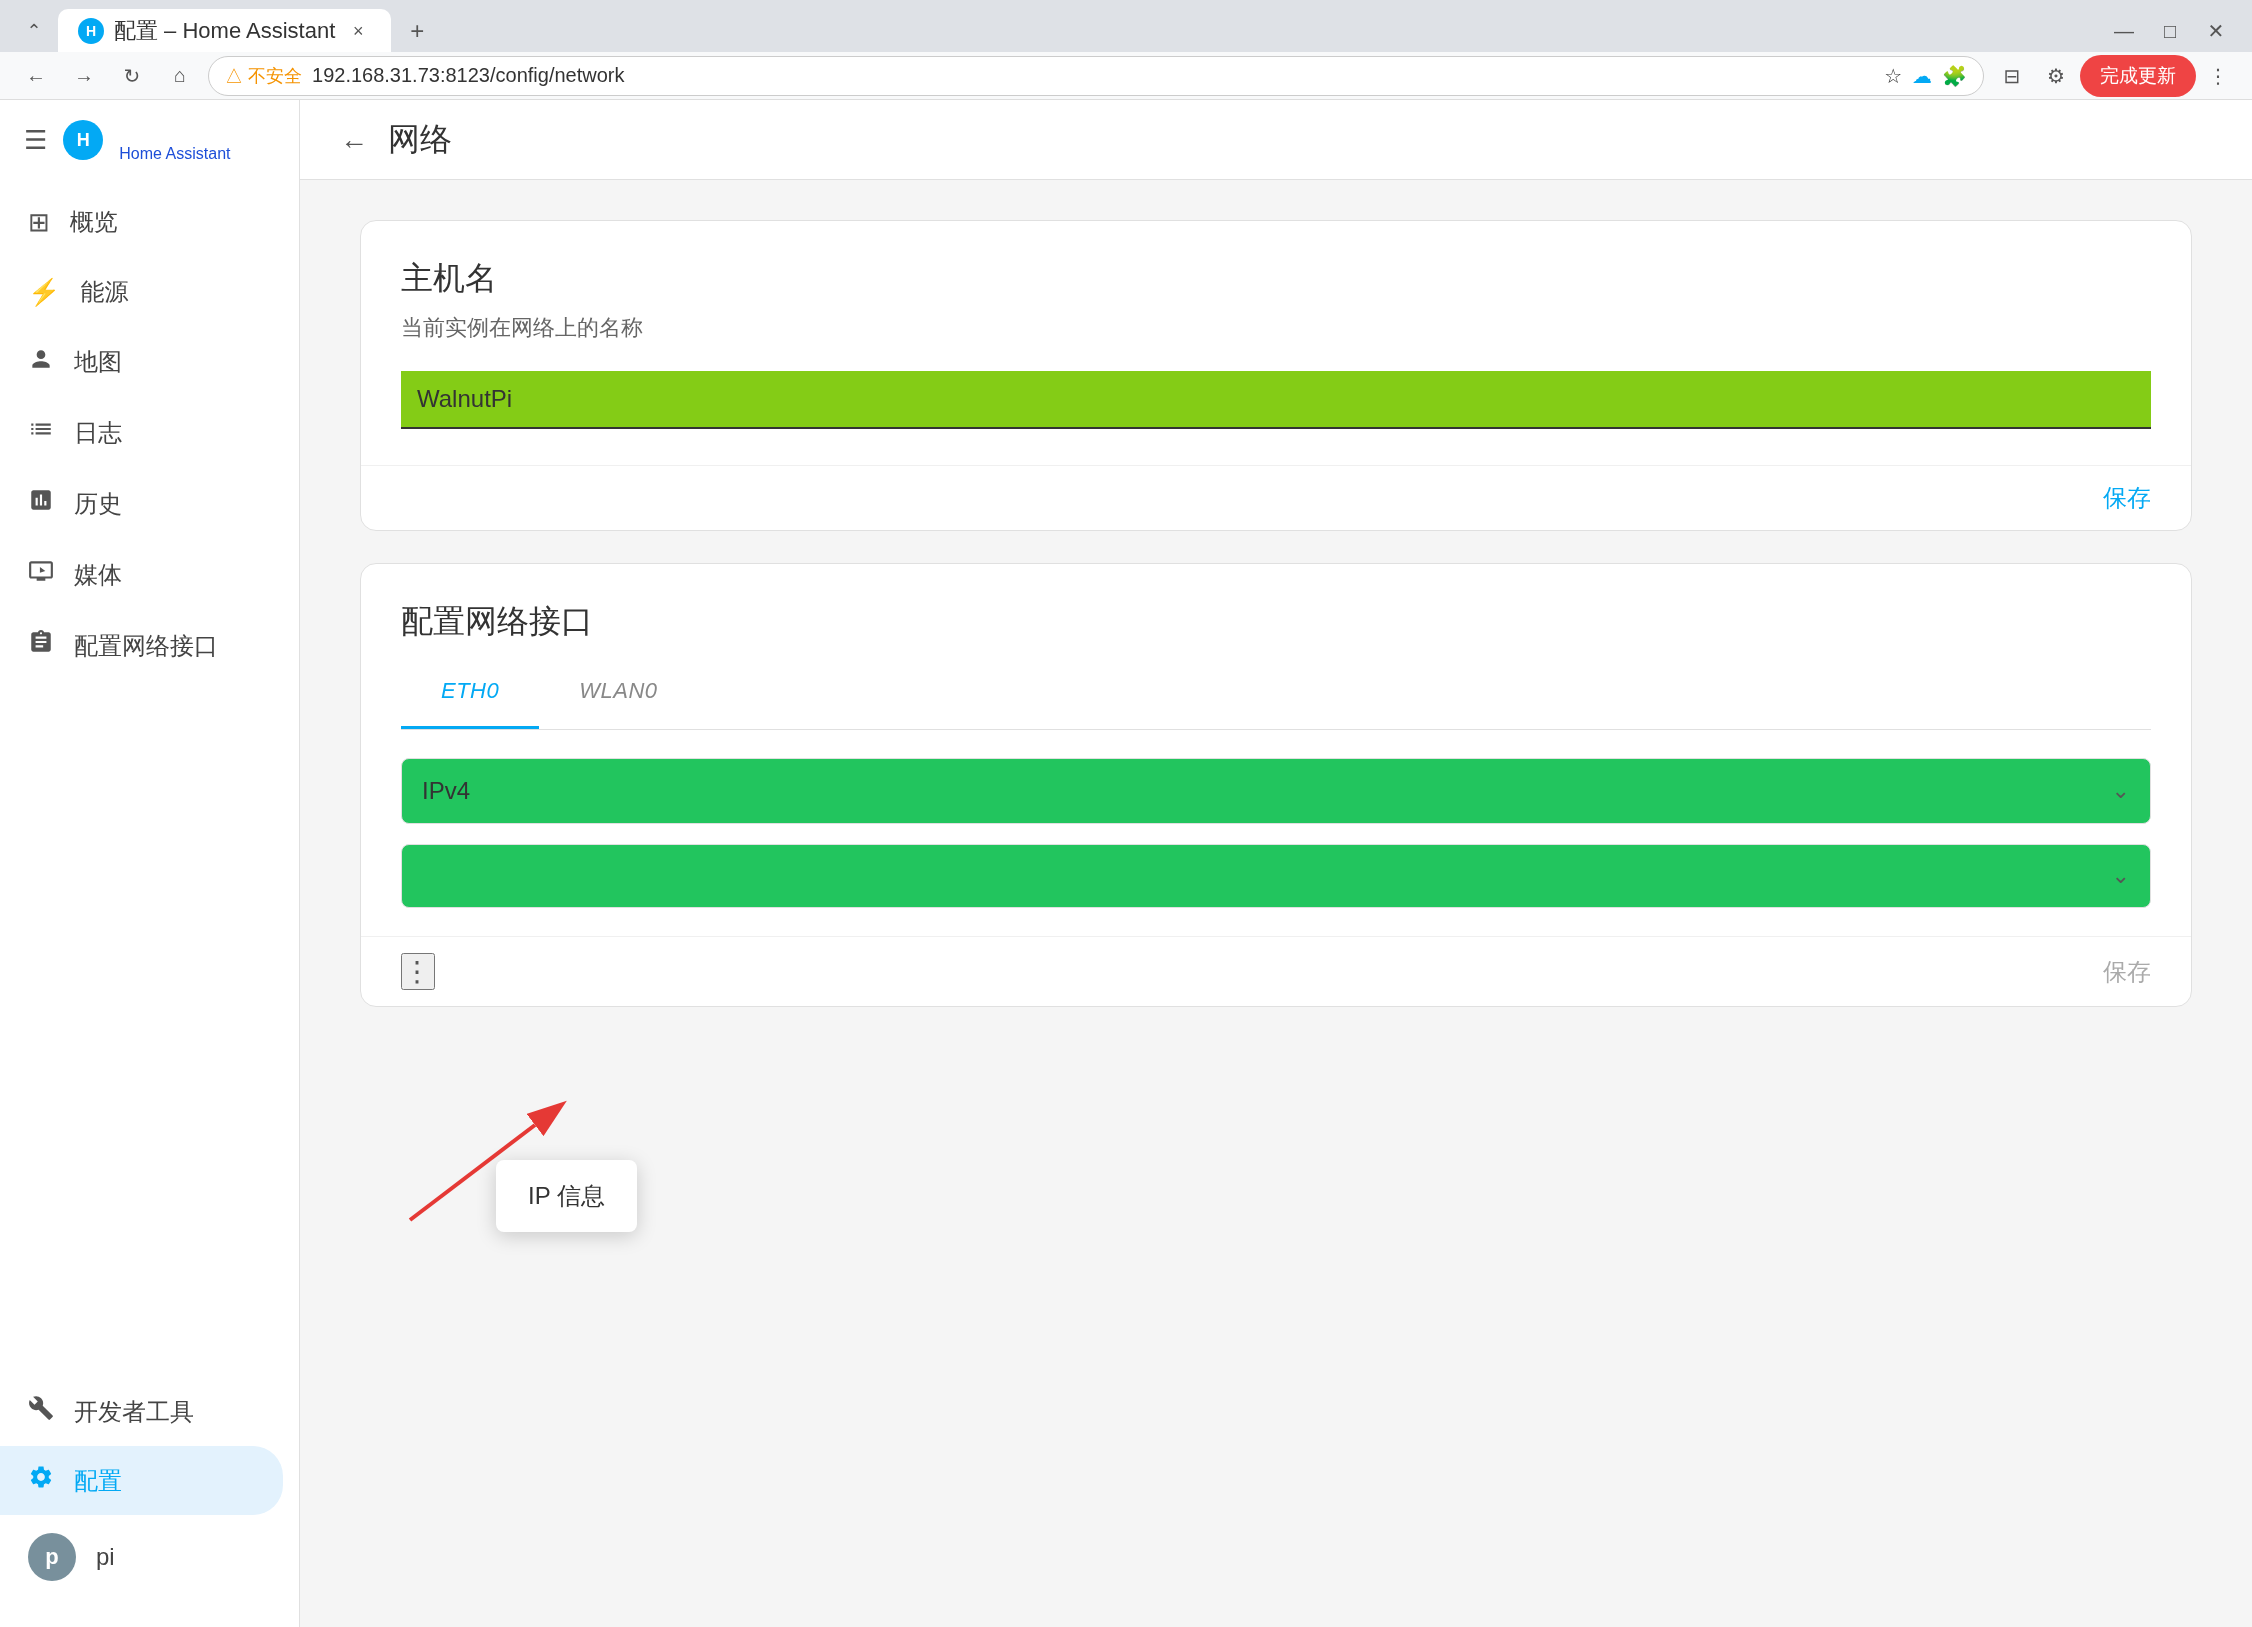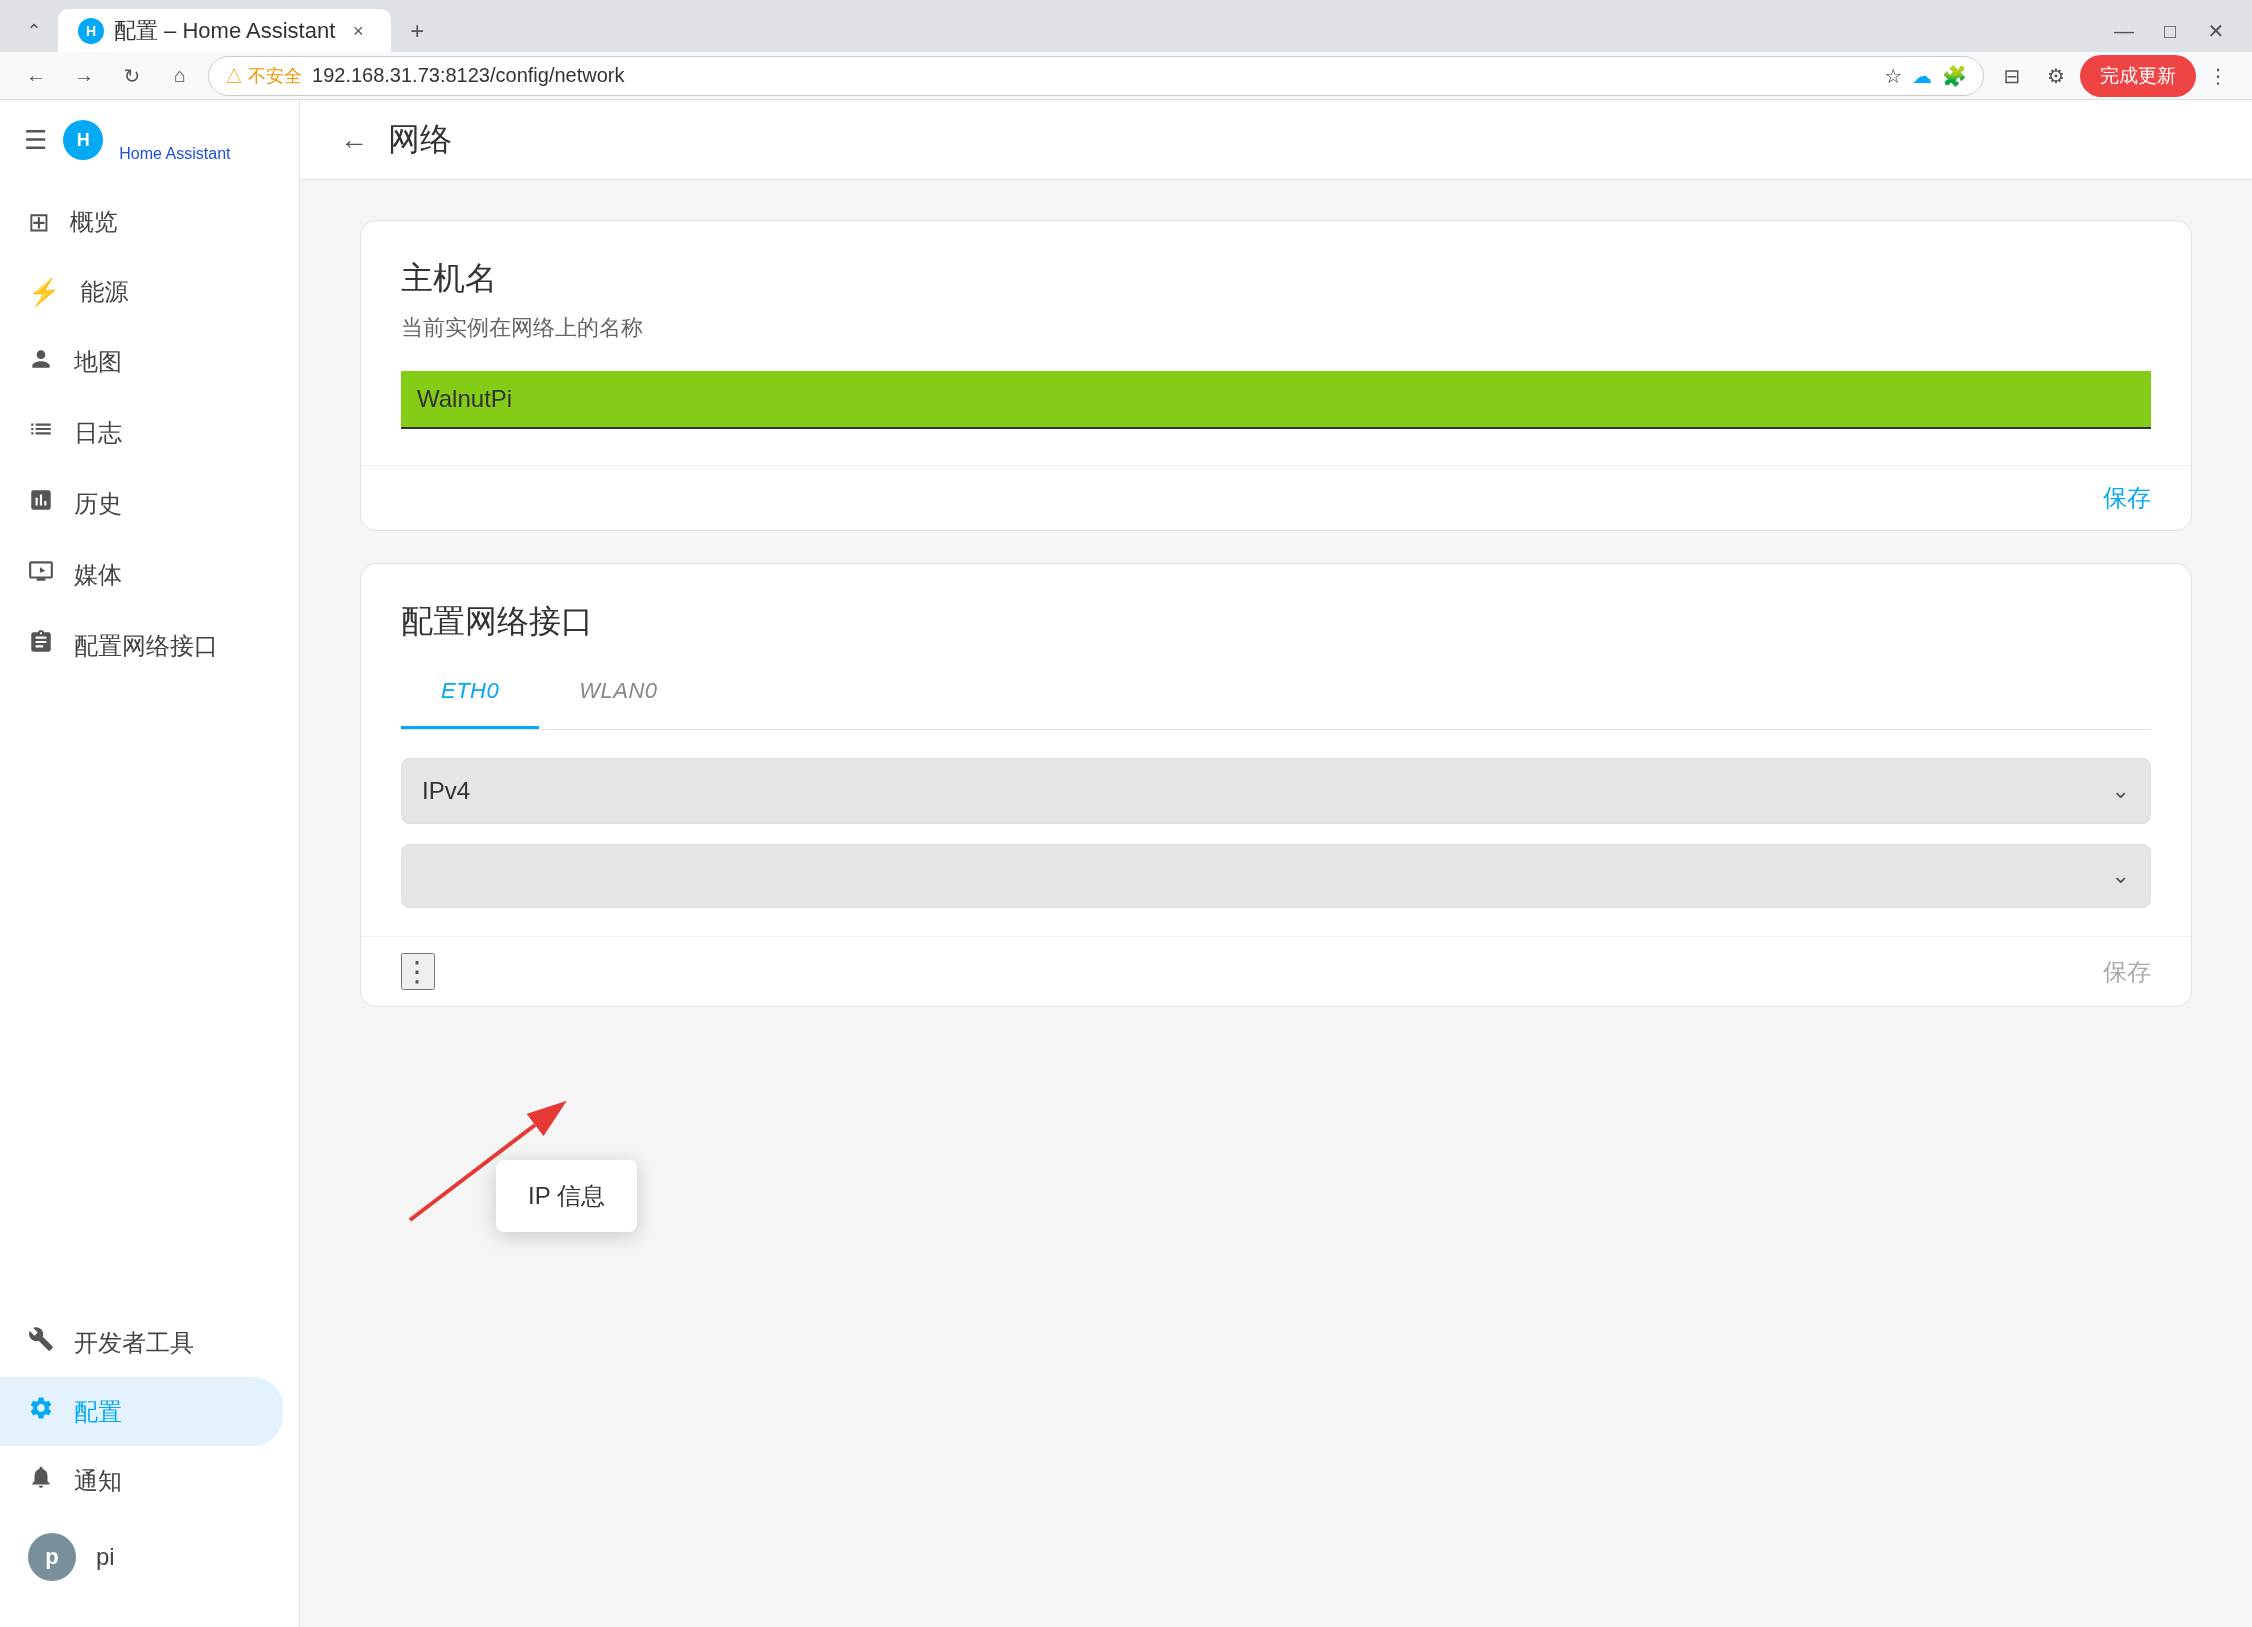--- a/index.html
+++ b/index.html
@@ -290,21 +290,21 @@
       width: 100%;
       border: 1px solid #e0e0e0;
       border-radius: 8px;
       padding: 18px 20px;
       font-size: 24px;
       color: #333;
       display: flex;
       align-items: center;
       justify-content: space-between;
       cursor: pointer;
-      background: #e5e5e5;
+      background: #22c55e;
     }
     .dropdown-field .chevron { color: #555; font-size: 22px; }
 
     .network-card-footer {
       padding: 16px 40px;
       display: flex;
       align-items: center;
       justify-content: space-between;
       border-top: 1px solid #f0f0f0;
     }
@@ -444,28 +444,20 @@
       </div>
       <div class="sidebar-item active">
         <span class="sidebar-icon">
           <svg width="26" height="26" viewBox="0 0 24 24" fill="#03a9f4">
               <path d="M19.14 12.94c.04-.3.06-.61.06-.94 0-.32-.02-.64-.07-.94l2.03-1.58c.18-.14.23-.41.12-.61l-1.92-3.32c-.12-.22-.37-.29-.59-.22l-2.39.96c-.5-.38-1.03-.7-1.62-.94l-.36-2.54c-.04-.24-.24-.41-.48-.41h-3.84c-.24 0-.43.17-.47.41l-.36 2.54c-.59.24-1.13.57-1.62.94l-2.39-.96c-.22-.08-.47 0-.59.22L2.74 8.87c-.12.21-.08.47.12.61l2.03 1.58c-.05.3-.09.63-.09.94s.02.64.07.94l-2.03 1.58c-.18.14-.23.41-.12.61l1.92 3.32c.12.22.37.29.59.22l2.39-.96c.5.38 1.03.7 1.62.94l.36 2.54c.05.24.24.41.48.41h3.84c.24 0 .44-.17.47-.41l.36-2.54c.59-.24 1.13-.56 1.62-.94l2.39.96c.22.08.47 0 .59-.22l1.92-3.32c.12-.22.07-.47-.12-.61l-2.01-1.58zM12 15.6c-1.98 0-3.6-1.62-3.6-3.6s1.62-3.6 3.6-3.6 3.6 1.62 3.6 3.6-1.62 3.6-3.6 3.6z"></path>
             </svg>
         </span>
         <span>配置</span>
       </div>
       <div class="sidebar-item">
-        <span class="sidebar-icon">
-          <svg width="26" height="26" viewBox="0 0 24 24" fill="#555">
-              <path d="M12 22c1.1 0 2-.9 2-2h-4c0 1.1.9 2 2 2zm6-6v-5c0-3.07-1.64-5.64-4.5-6.32V4c0-.83-.67-1.5-1.5-1.5s-1.5.67-1.5 1.5v.68C7.63 5.36 6 7.92 6 11v5l-2 2v1h16v-1l-2-2z"></path>
-            </svg>
-        </span>
-        <span>通知</span>
-      </div>
-      <div class="sidebar-item">
         <div class="user-avatar">p</div>
         <span>pi</span>
       </div>
     </div>
   </div>
 
   <div class="main-content">
     <div class="main-header">
       <span class="back-btn">←</span>
       <h1 class="page-title">网络</h1>

